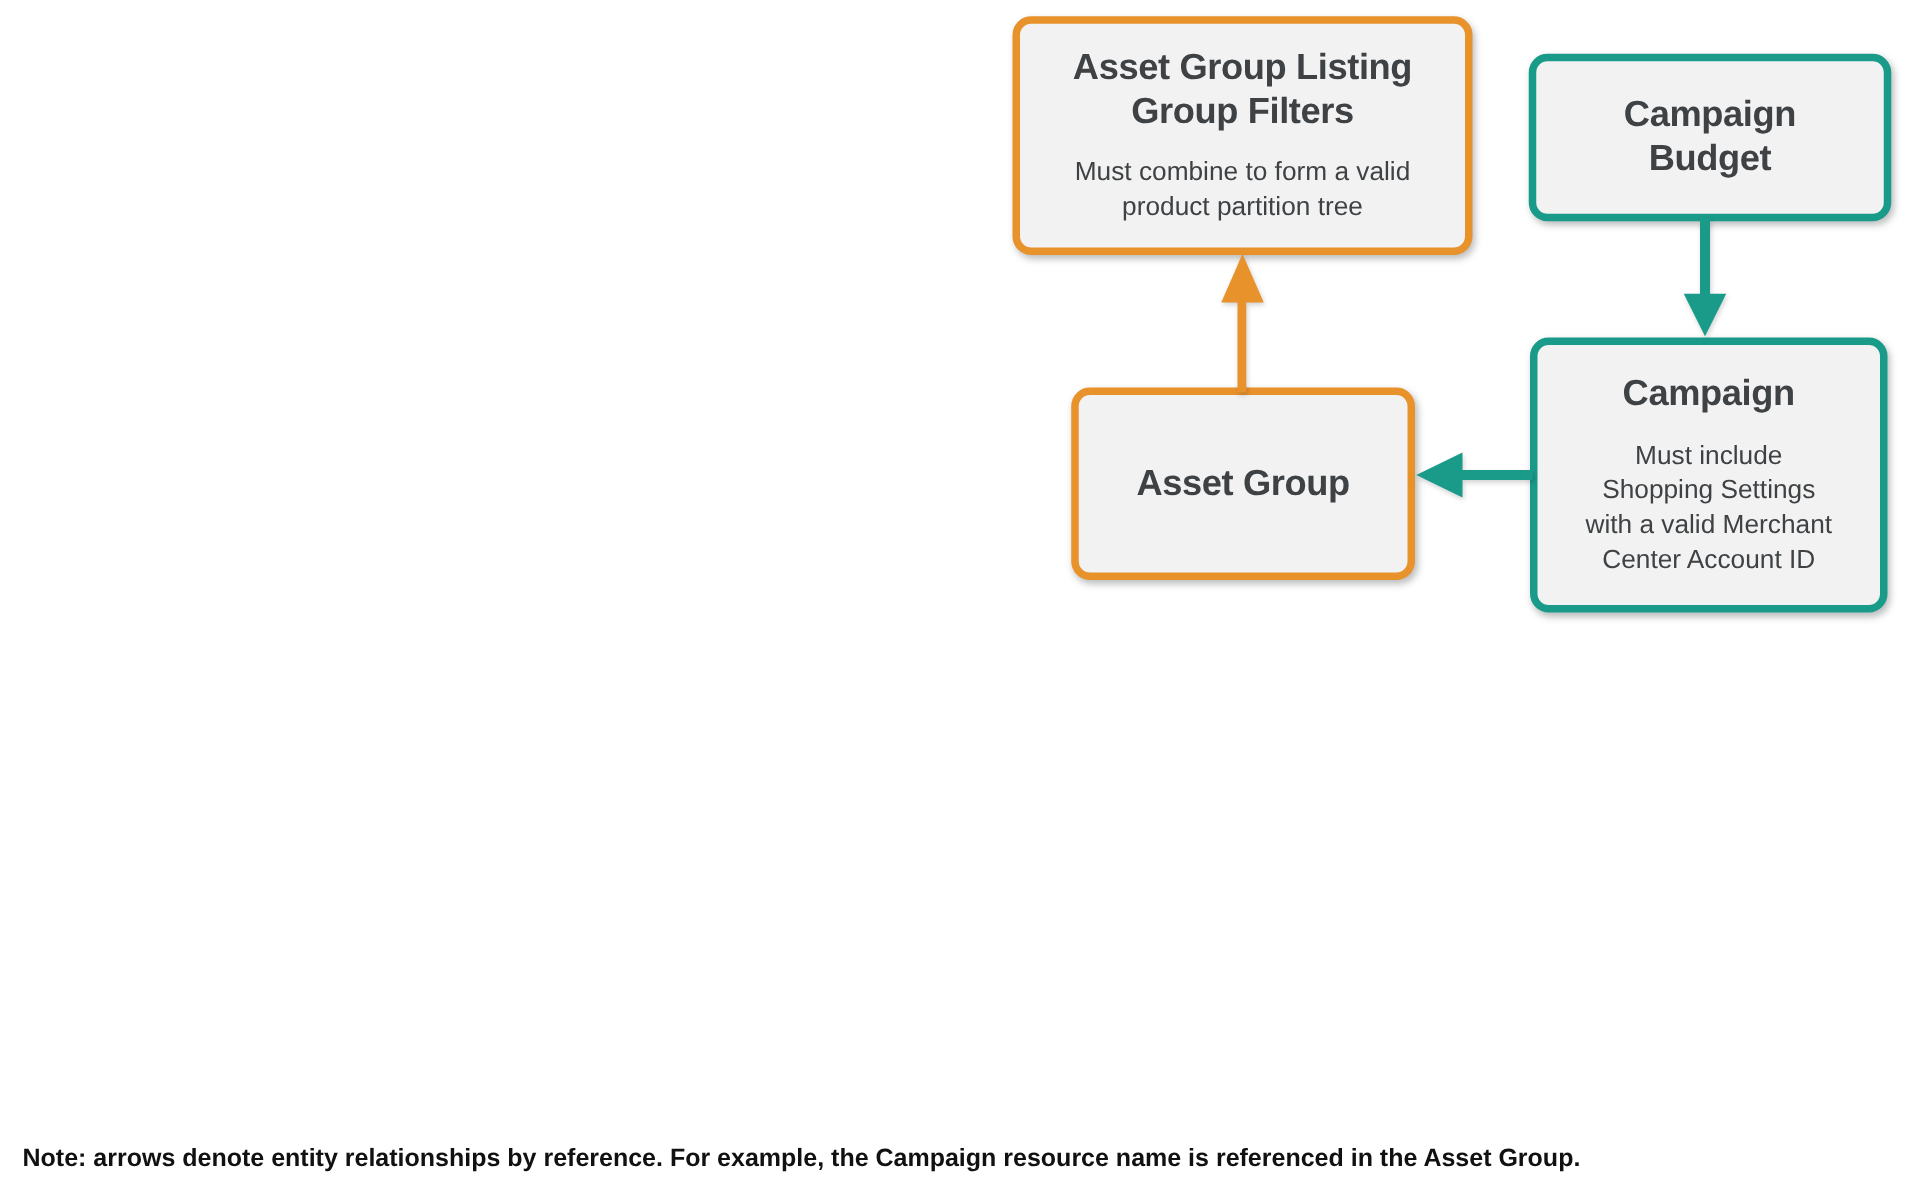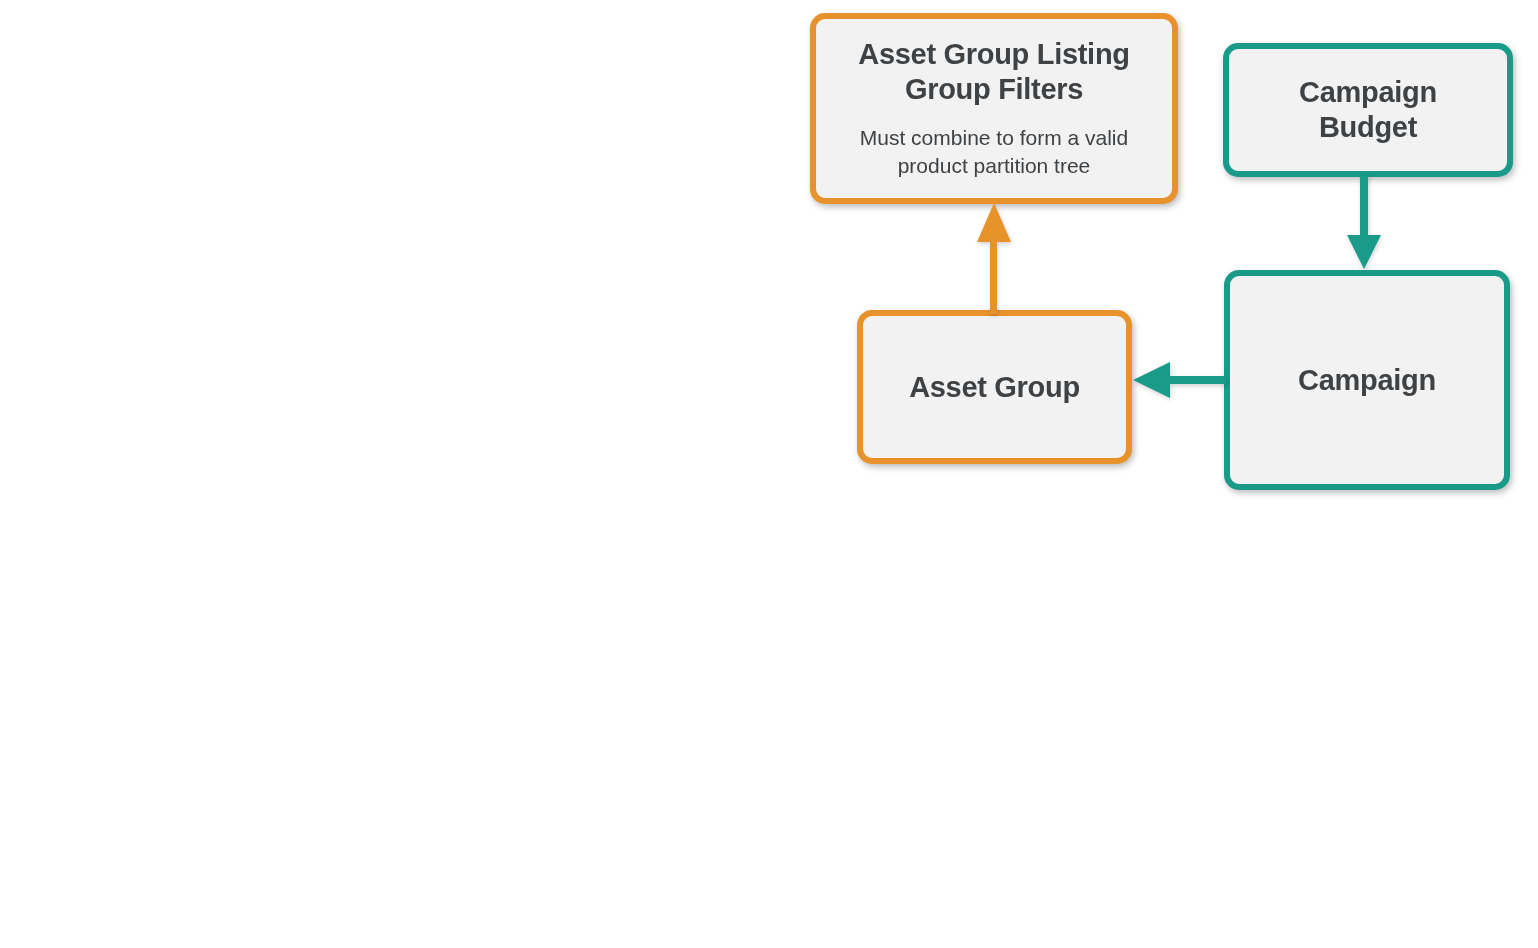--- a/index.html
+++ b/index.html
@@ -110,20 +110,24 @@
 product partition tree</div>
   </div>
 
   <div class="node teal" id="node-campaign-budget">
     <div class="node-title">Campaign
 Budget</div>
   </div>
 
   <div class="node teal" id="node-campaign">
     <div class="node-title">Campaign</div>
+    <div class="node-subtitle">Must include
+Shopping Settings
+with a valid Merchant
+Center Account ID</div>
   </div>
 
   <div class="node orange" id="node-asset-group">
     <div class="node-title">Asset Group</div>
   </div>
 
   <div class="arrow">
     <div class="shaft" id="edge-up-shaft"></div>
     <div class="head" id="edge-up-head"></div>
   </div>
@@ -131,14 +135,15 @@
   <div class="arrow">
     <div class="shaft" id="edge-down-shaft"></div>
     <div class="head" id="edge-down-head"></div>
   </div>
 
   <div class="arrow">
     <div class="shaft" id="edge-left-shaft"></div>
     <div class="head" id="edge-left-head"></div>
   </div>
 
+  <div class="note">Note: arrows denote entity relationships by reference. For example, the Campaign resource name is referenced in the Asset Group.</div>
 
 </div>
 
 </body></html>

